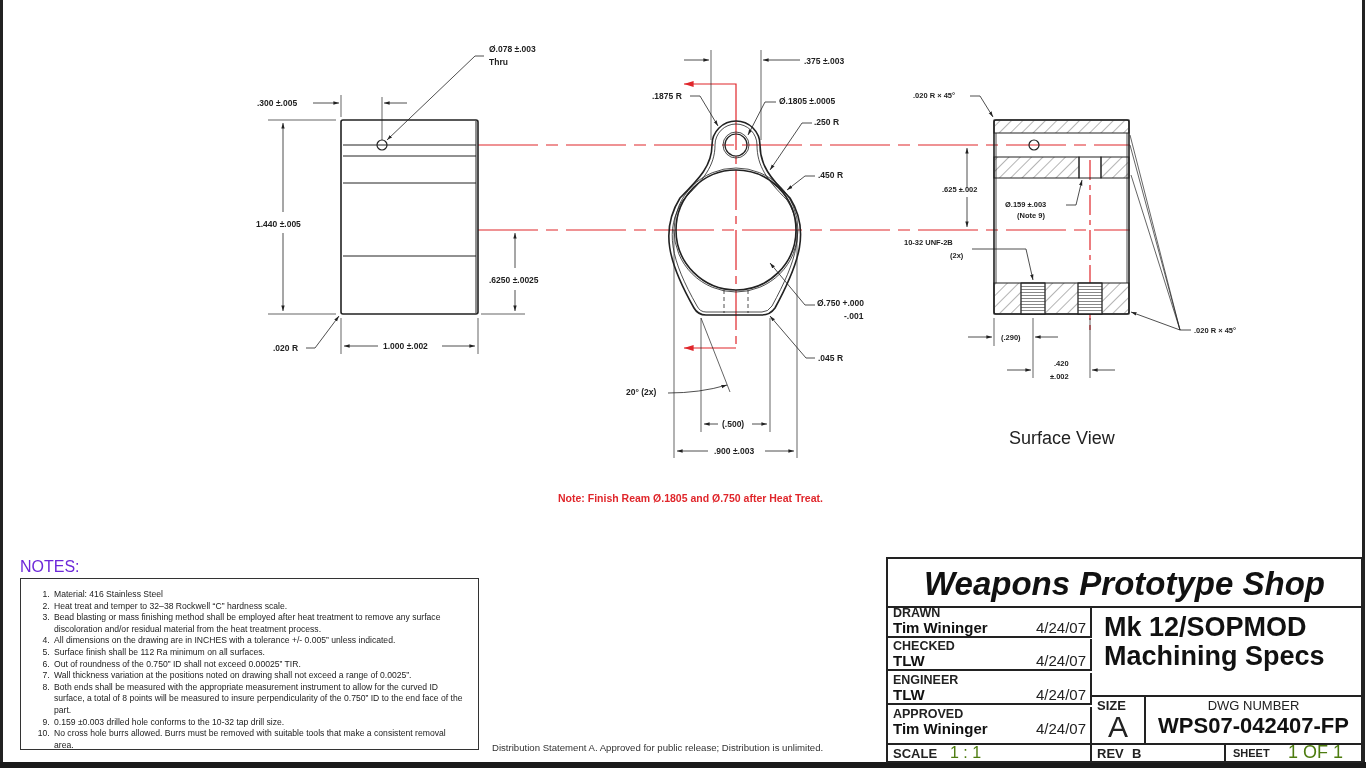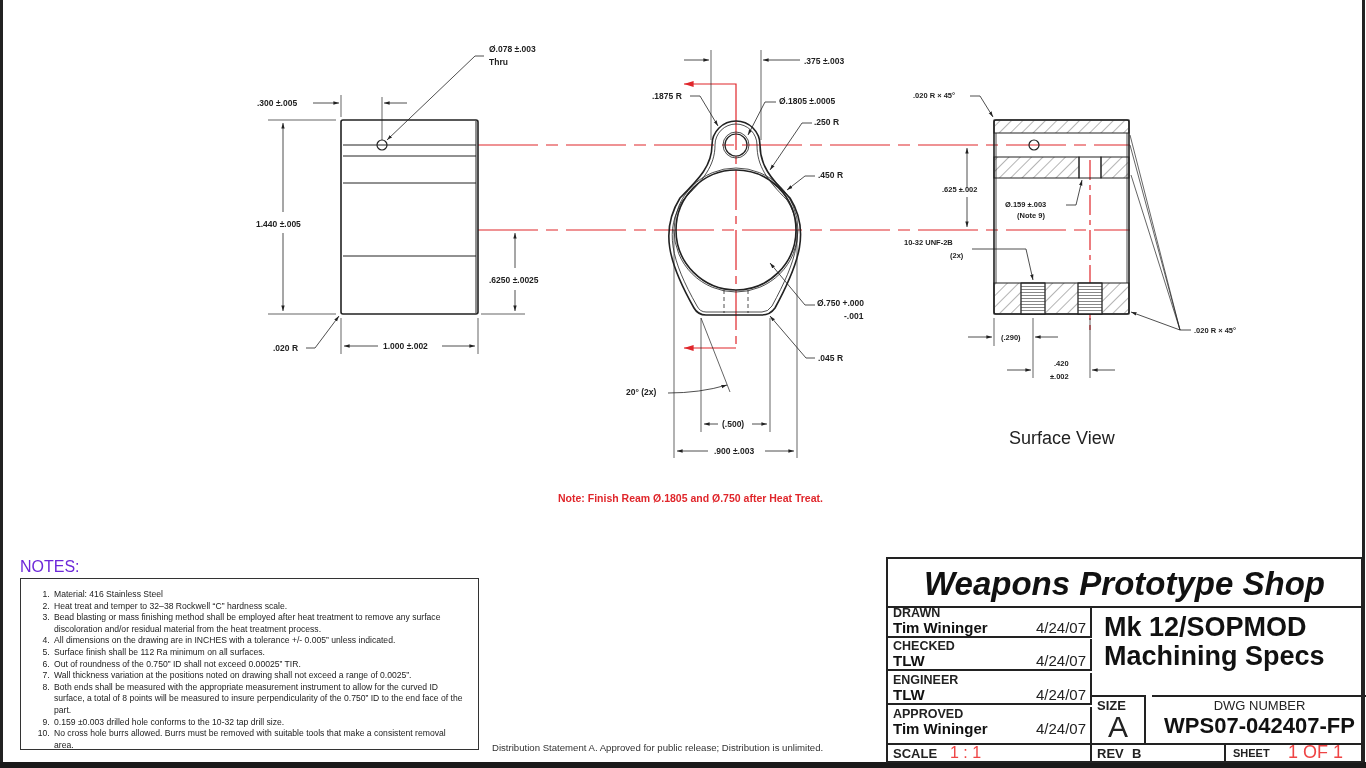--- a/index.html
+++ b/index.html
@@ -20,29 +20,29 @@
   .tb { position:absolute; left:886px; top:557px; width:477px; height:206px; border:2px solid #222; box-sizing:border-box; background:#fff; }
   .tb-company { position:absolute; left:0; top:0; width:473px; height:47px; border-bottom:2px solid #222; font-size:33px; font-weight:bold; font-style:italic; text-align:center; line-height:50px; color:#111; }
   .tb-row { position:absolute; left:0; width:204px; height:32px; border-bottom:2px solid #222; border-right:2px solid #222; box-sizing:border-box; }
   .tb-row .role { position:absolute; left:5px; top:1px; font-size:12.5px; font-weight:bold; line-height:12px; color:#222; }
   .tb-row .name { position:absolute; left:5px; top:13px; font-size:15px; font-weight:bold; color:#111; }
   .tb-row .date { position:absolute; right:4px; top:13px; font-size:15px; color:#222; }
   .tb-title { position:absolute; left:216px; top:54px; font-size:27px; font-weight:bold; line-height:29px; color:#111; }
   .tb-size-box { position:absolute; left:204px; top:136px; width:54px; height:48px; border-top:2px solid #222; border-right:2px solid #222; box-sizing:border-box; }
   .tb-size-label { position:absolute; left:5px; top:1px; font-size:13px; font-weight:bold; color:#222; }
   .tb-size-val { position:absolute; left:0; width:52px; top:13px; font-size:30px; text-align:center; color:#222; }
-  .tb-dwg-box { position:absolute; left:264px; top:136px; width:215px; height:32px; border-top:2px solid #222; box-sizing:border-box; }
+  .tb-dwg-box { position:absolute; left:258px; top:136px; width:215px; height:32px; border-top:2px solid #222; box-sizing:border-box; }
   .tb-dwg-label { position:absolute; left:0; width:215px; top:1px; font-size:13px; text-align:center; color:#222; }
   .tb-dwg-val { position:absolute; left:0; width:215px; top:16px; font-size:22px; font-weight:bold; text-align:center; color:#111; }
   .tb-bottom { position:absolute; left:0; top:184px; width:473px; height:18px; border-top:2px solid #222; box-sizing:border-box;text-decoration:underline; }
   .tb-scale { position:absolute; left:0; top:0; width:204px; height:18px; border-right:2px solid #222; box-sizing:border-box; }
   .tb-rev { position:absolute; left:204px; top:0; width:134px; height:18px; border-right:2px solid #222; box-sizing:border-box; }
   .tb-sheet { position:absolute; left:338px; top:0; width:148px; height:18px; }
   .lbl { position:absolute; top:1px; font-size:13px; font-weight:bold; color:#222; }
-  .val { position:absolute; top:-1px; font-size:16px; color:#ef4444; }
+  .val { position:absolute; top:-1px; font-size:16px; color:#4d7c0f; }
 </style>
 </head>
 <body>
 
 <div class="frame-left"></div>
 <div class="frame-right"></div>
 <div class="frame-bottom"></div>
 
 <svg class="drawing" width="1366" height="768">
   <defs>

